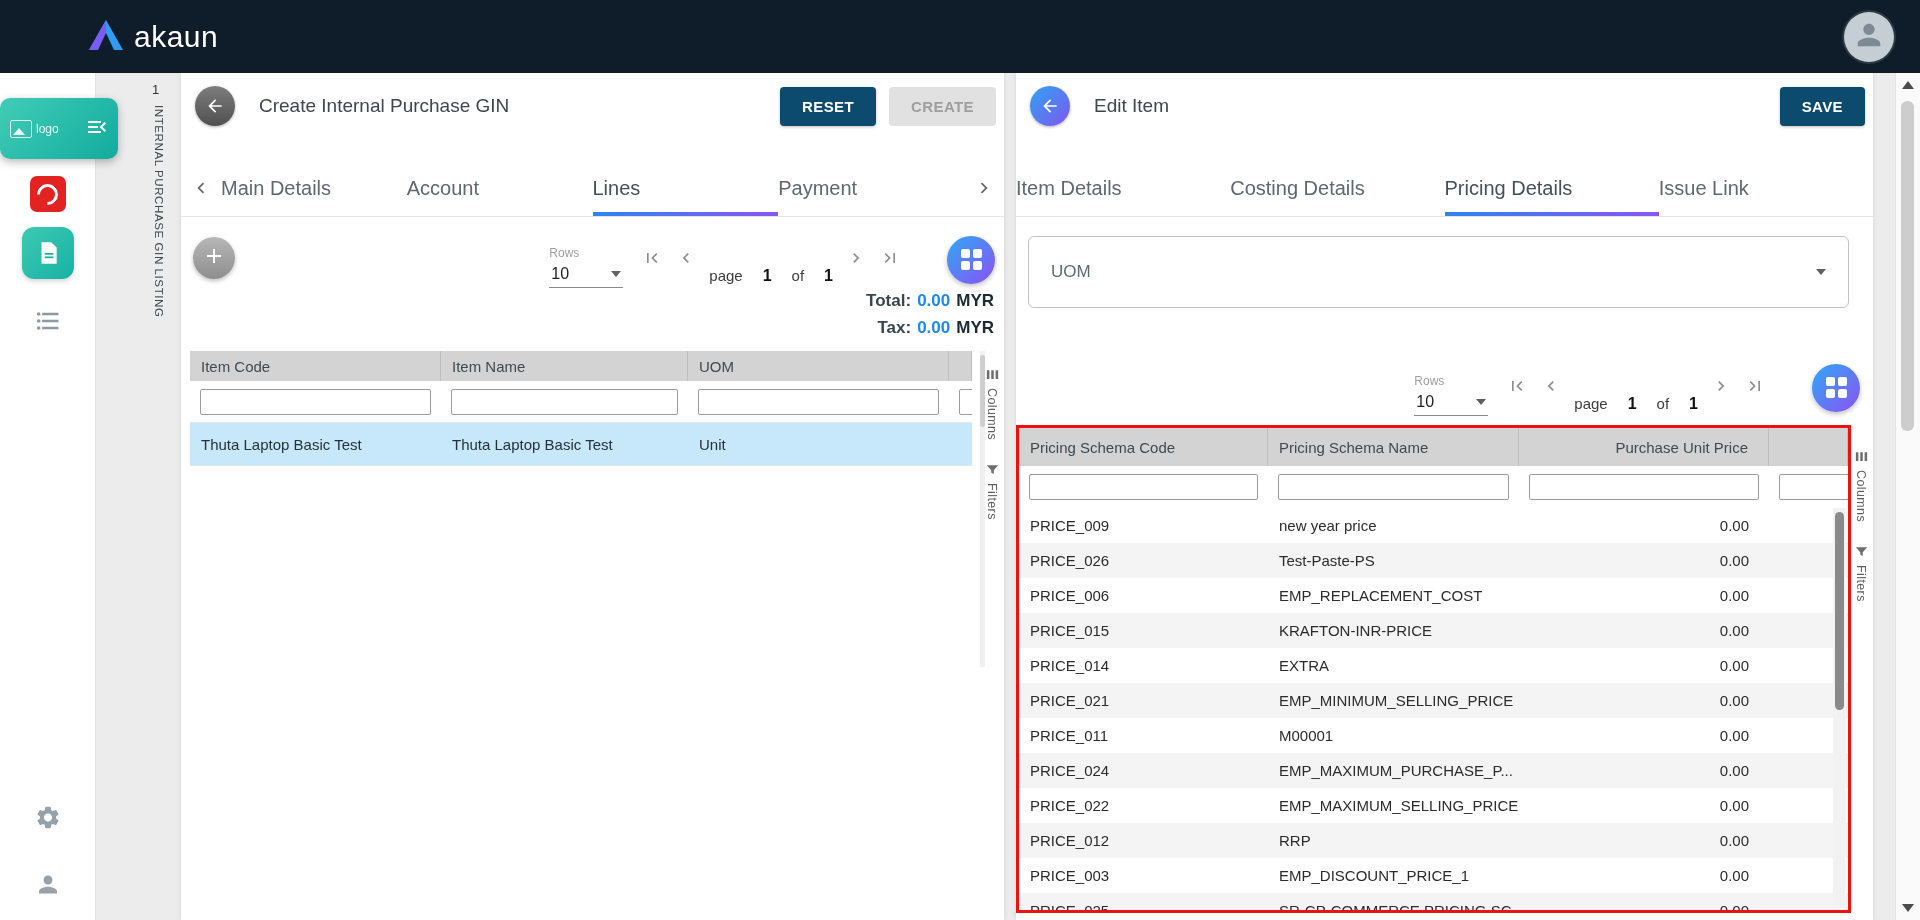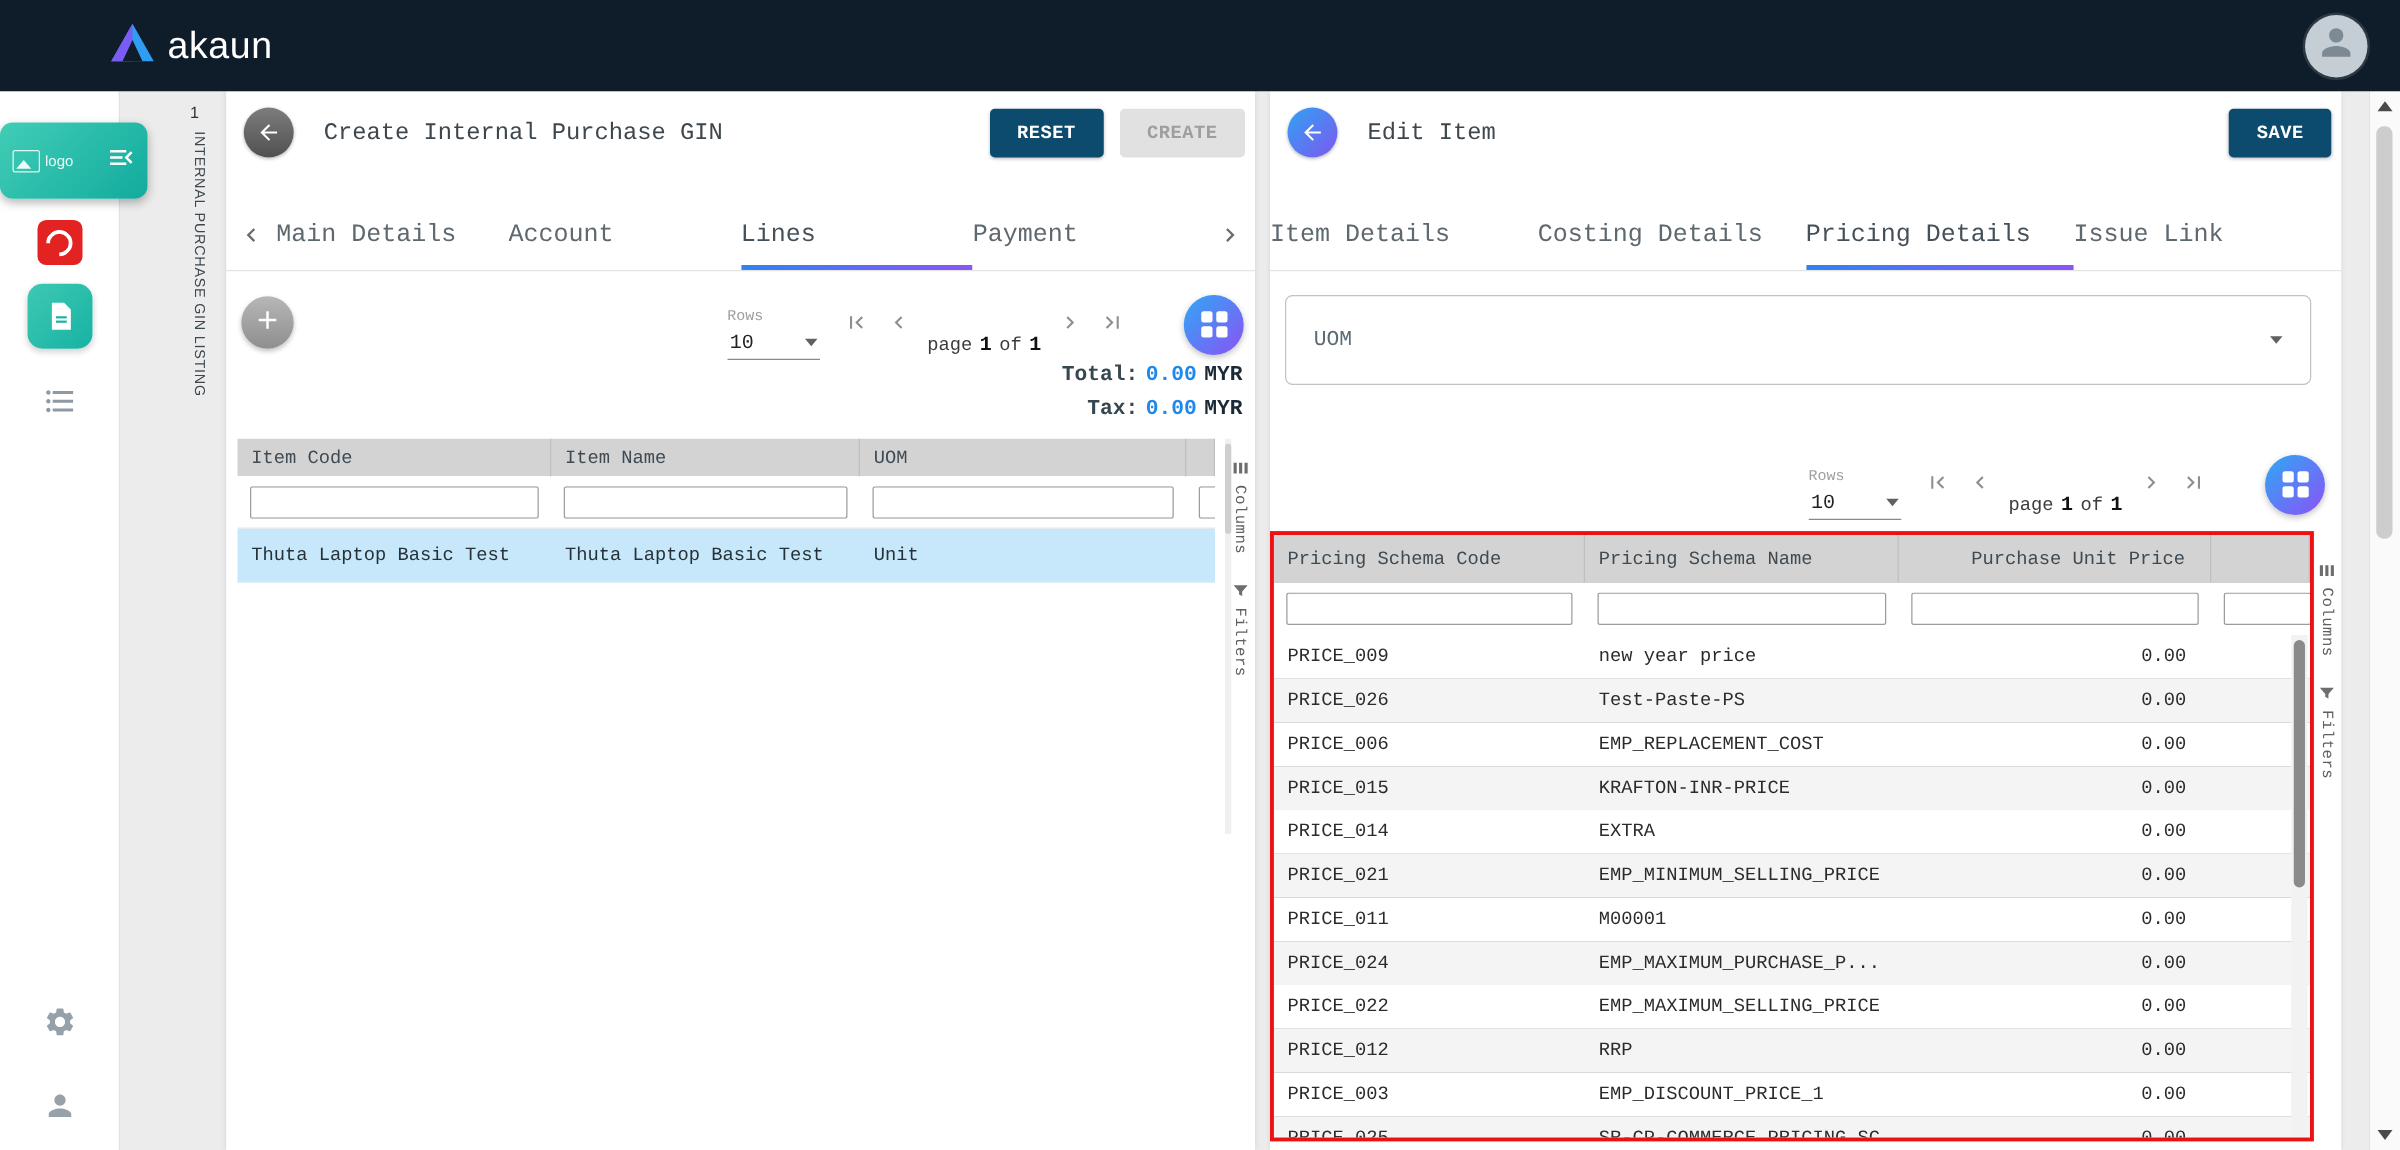--- a/index.html
+++ b/index.html
@@ -28,21 +28,21 @@
   .pdf-swirl{width:15px;height:15px;border:3.5px solid #fff;border-radius:50%;border-bottom-color:transparent;transform:rotate(45deg);}
   .doc-chip{width:52px;height:52px;border-radius:12px;background:linear-gradient(135deg,#3ec9b2,#17b2a4);
     display:flex;align-items:center;justify-content:center;box-shadow:0 2px 5px rgba(0,0,0,.18);}
 
   
   .rail{position:absolute;left:150px;top:82px;width:28px;display:flex;flex-direction:column;align-items:flex-start;z-index:5;}
   .rail-index{font-size:13px;color:#333;margin-left:2px;}
   .rail-vtext{writing-mode:vertical-rl;font-size:11.5px;color:#3c474e;letter-spacing:.6px;margin-top:8px;margin-left:3px;}
 
   
-  .panel{position:absolute;top:73px;bottom:0;background:#fff;box-shadow:0 0 5px rgba(0,0,0,.10);font-family:Liberation Mono, monospace;}
+  .panel{position:absolute;top:73px;bottom:0;background:#fff;box-shadow:0 0 5px rgba(0,0,0,.10);}
   .left-panel{left:181px;width:823px;}
   .right-panel{left:1016px;width:857px;}
 
   .panel-head{position:absolute;top:12px;left:14px;right:8px;height:42px;display:flex;align-items:center;}
   .back-btn{width:40px;height:40px;border-radius:50%;display:flex;align-items:center;justify-content:center;
     cursor:pointer;flex:none;box-shadow:0 1px 3px rgba(0,0,0,.3);}
   .back-gray{background:linear-gradient(180deg,#7d7d7d,#505050);}
   .back-grad{background:linear-gradient(135deg,#2fa3f2,#7e57f0);}
   .panel-title{margin-left:24px;font-size:19px;color:#3d474d;}
   .btn{height:39px;border:none;border-radius:4px;font-size:15px;font-weight:700;letter-spacing:.4px;
@@ -63,21 +63,21 @@
 
   
   .cluster{position:absolute;display:flex;align-items:flex-end;}
   .rows-select{display:flex;flex-direction:column;width:74px;cursor:pointer;}
   .rows-label{font-size:12px;color:#9e9e9e;margin-bottom:3px;}
   .rows-value{display:flex;align-items:center;justify-content:space-between;border-bottom:1px solid #8a8a8a;
     padding:2px 2px 4px 2px;font-size:16px;color:#222;}
   .caret{width:0;height:0;border-left:5px solid transparent;border-right:5px solid transparent;border-top:6px solid #616161;}
   .pager{display:flex;align-items:center;gap:12px;margin-left:18px;padding-bottom:3px;}
   .pg-btn{width:22px;height:22px;display:flex;align-items:center;justify-content:center;color:#8e8e8e;cursor:pointer;}
-  .pg-text{font-size:15px;color:#3c3c3c;display:flex;align-items:baseline;gap:6px;margin-top:36px;}
+  .pg-text{font-size:15px;color:#3c3c3c;display:flex;align-items:baseline;gap:20px;margin-top:36px;}
   .pg-num{font-weight:700;font-size:16px;color:#111;}
   .grid-btn{width:48px;height:48px;border-radius:50%;background:linear-gradient(135deg,#2fa8f5,#8b52f5);
     display:grid;grid-template-columns:9px 9px;grid-template-rows:9px 9px;gap:3px;place-content:center;
     cursor:pointer;box-shadow:0 2px 5px rgba(0,0,0,.25);align-self:center;margin-left:46px;}
   .grid-btn i{background:#fff;border-radius:2px;}
 
   .add-btn{position:absolute;left:12px;top:164px;width:42px;height:42px;border-radius:50%;
     background:linear-gradient(180deg,#b7b7b7,#8e8e8e);display:flex;align-items:center;justify-content:center;
     cursor:pointer;box-shadow:0 2px 4px rgba(0,0,0,.25);}
 
@@ -114,21 +114,21 @@
   .tool{display:flex;flex-direction:column;align-items:center;margin-bottom:22px;color:#6d6d6d;cursor:pointer;}
   .tool svg{margin-bottom:6px;}
   .vlabel{writing-mode:vertical-rl;font-size:12.5px;color:#5f5f5f;letter-spacing:.4px;}
 
   
   .uom-select{position:absolute;top:163px;left:12px;right:24px;height:72px;border:1px solid #c2c2c2;border-radius:6px;
     display:flex;align-items:center;padding:0 22px;box-sizing:border-box;font-size:17px;color:#5b6b74;cursor:pointer;background:#fff;}
   .uom-select .caret{margin-left:auto;}
 
   .red-box{position:absolute;top:352px;left:0;width:835px;bottom:7px;border:3px solid #ee1111;box-sizing:border-box;
-    overflow:hidden;background:#737373;}
+    overflow:hidden;background:#fdba74;}
   .rtable{position:absolute;left:0;top:0;right:0;}
   .rtable .thead{height:38px;}
   .rtable .filter-row{height:42px;border-bottom:none;}
   .rrow{display:flex;height:35px;align-items:center;font-size:15px;color:#2b2b2b;cursor:pointer;background:#fff;}
   .rrow.alt{background:#f4f4f4;}
   .rc1{width:249px;}.rc2{width:251px;}.rc3{width:250px;}.rc4{flex:1;min-width:0;}
   .num{justify-content:flex-end;padding-right:20px;padding-left:0;text-align:right;display:flex;}
   .rc4 input{width:70px;}
   .inner-scroll{position:absolute;top:80px;right:2px;bottom:2px;width:13px;background:#f2f2f2;z-index:3;}
   .inner-thumb{position:absolute;left:2px;right:2px;top:4px;height:198px;background:#8a8a8a;border-radius:5px;cursor:pointer;}

